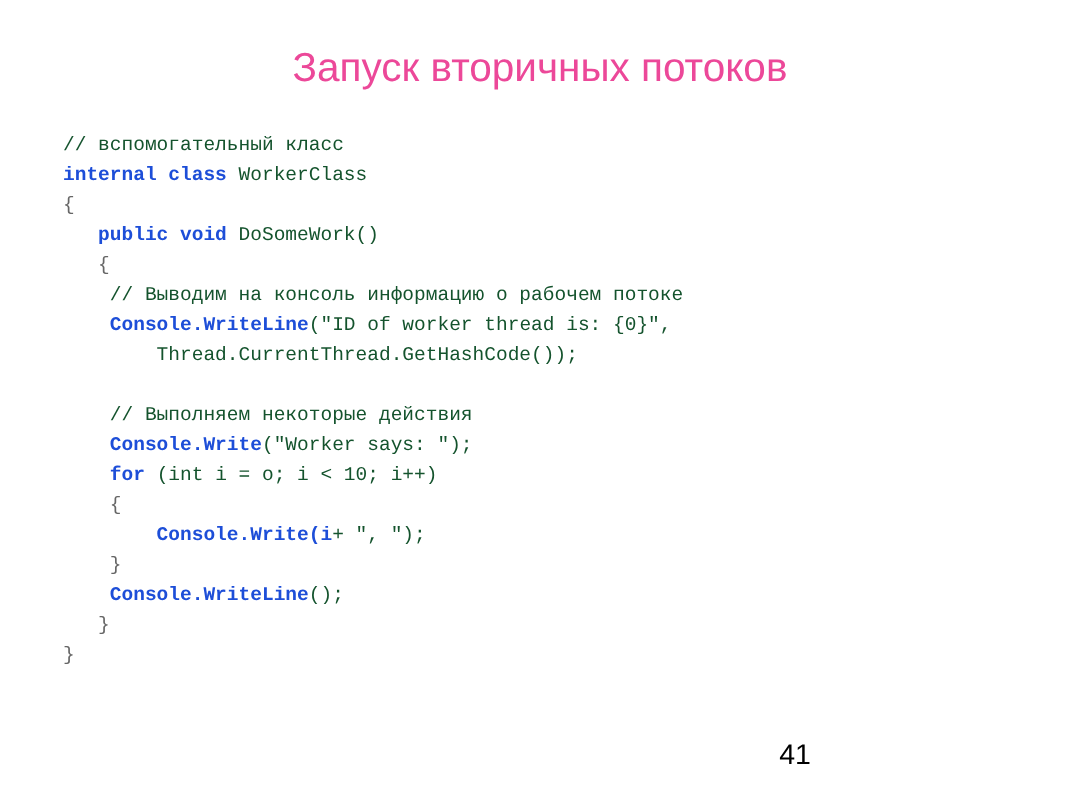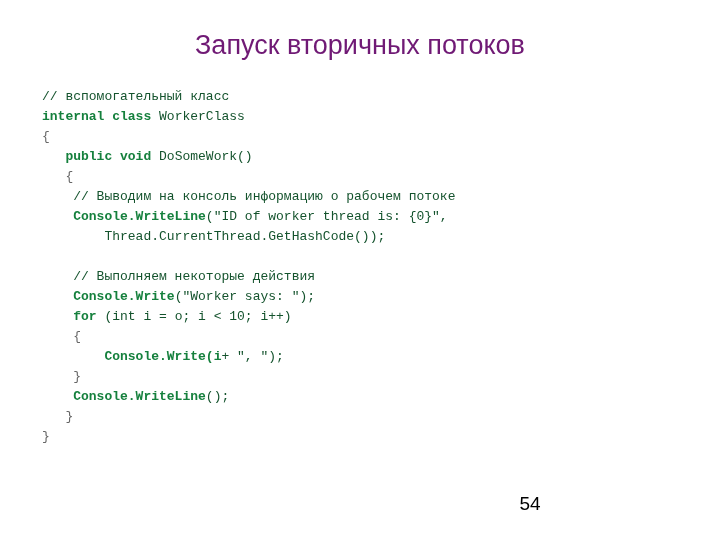--- a/index.html
+++ b/index.html
@@ -21,21 +21,21 @@
   }
   .slide-title {
     position: absolute;
     left: 0;
     top: 10px;
     width: 720px;
     text-align: center;
     font-family: "Liberation Sans", sans-serif;
     font-size: 27px;
     font-weight: normal;
-    color: #701a75;
+    color: #ec4899;
     letter-spacing: 0px;
     line-height: 34px;
     white-space: nowrap;
   }
   .code-block {
     position: absolute;
     left: 42px;
     top: 74px;
     width: 630px;
     font-family: "Liberation Mono", "DejaVu Sans Mono", monospace;
@@ -48,21 +48,21 @@
     white-space: pre;
     color: #666666;
   }
   .code-line.blank {
     height: 20px;
   }
   .tok {
     white-space: pre;
   }
   .tok.kw {
-    color: #15803d;
+    color: #1d4ed8;
     font-weight: bold;
   }
   .tok.plain {
     color: #14532d;
     font-weight: normal;
   }
   .tok.brace {
     color: #666666;
     font-weight: normal;
   }
@@ -79,15 +79,15 @@
 </style>
 </head>
 <body>
 
 <div class="slide">
 
   <h1 class="slide-title">Запуск вторичных потоков</h1>
 
   <pre class="code-block" id="code-block"><div class="code-line"><span class="tok plain">// вспомогательный класс</span></div><div class="code-line"><span class="tok kw">internal class </span><span class="tok plain">WorkerClass</span></div><div class="code-line"><span class="tok brace">{</span></div><div class="code-line"><span class="tok kw">   public void </span><span class="tok plain">DoSomeWork()</span></div><div class="code-line"><span class="tok brace">   {</span></div><div class="code-line"><span class="tok plain">    // Выводим на консоль информацию о рабочем потоке</span></div><div class="code-line"><span class="tok kw">    Console.WriteLine</span><span class="tok plain">("ID of worker thread is: {0}",</span></div><div class="code-line"><span class="tok plain">        Thread.CurrentThread.GetHashCode());</span></div><div class="code-line blank">&nbsp;</div><div class="code-line"><span class="tok plain">    // Выполняем некоторые действия</span></div><div class="code-line"><span class="tok kw">    Console.Write</span><span class="tok plain">("Worker says: ");</span></div><div class="code-line"><span class="tok kw">    for </span><span class="tok plain">(int i = o; i &lt; 10; i++)</span></div><div class="code-line"><span class="tok brace">    {</span></div><div class="code-line"><span class="tok kw">        Console.Write(i</span><span class="tok plain">+ ", ");</span></div><div class="code-line"><span class="tok brace">    }</span></div><div class="code-line"><span class="tok kw">    Console.WriteLine</span><span class="tok plain">();</span></div><div class="code-line"><span class="tok brace">   }</span></div><div class="code-line"><span class="tok brace">}</span></div></pre>
 
-  <div class="slide-number">54</div>
+  <div class="slide-number">41</div>
 
 </div>
 
 </body></html>

